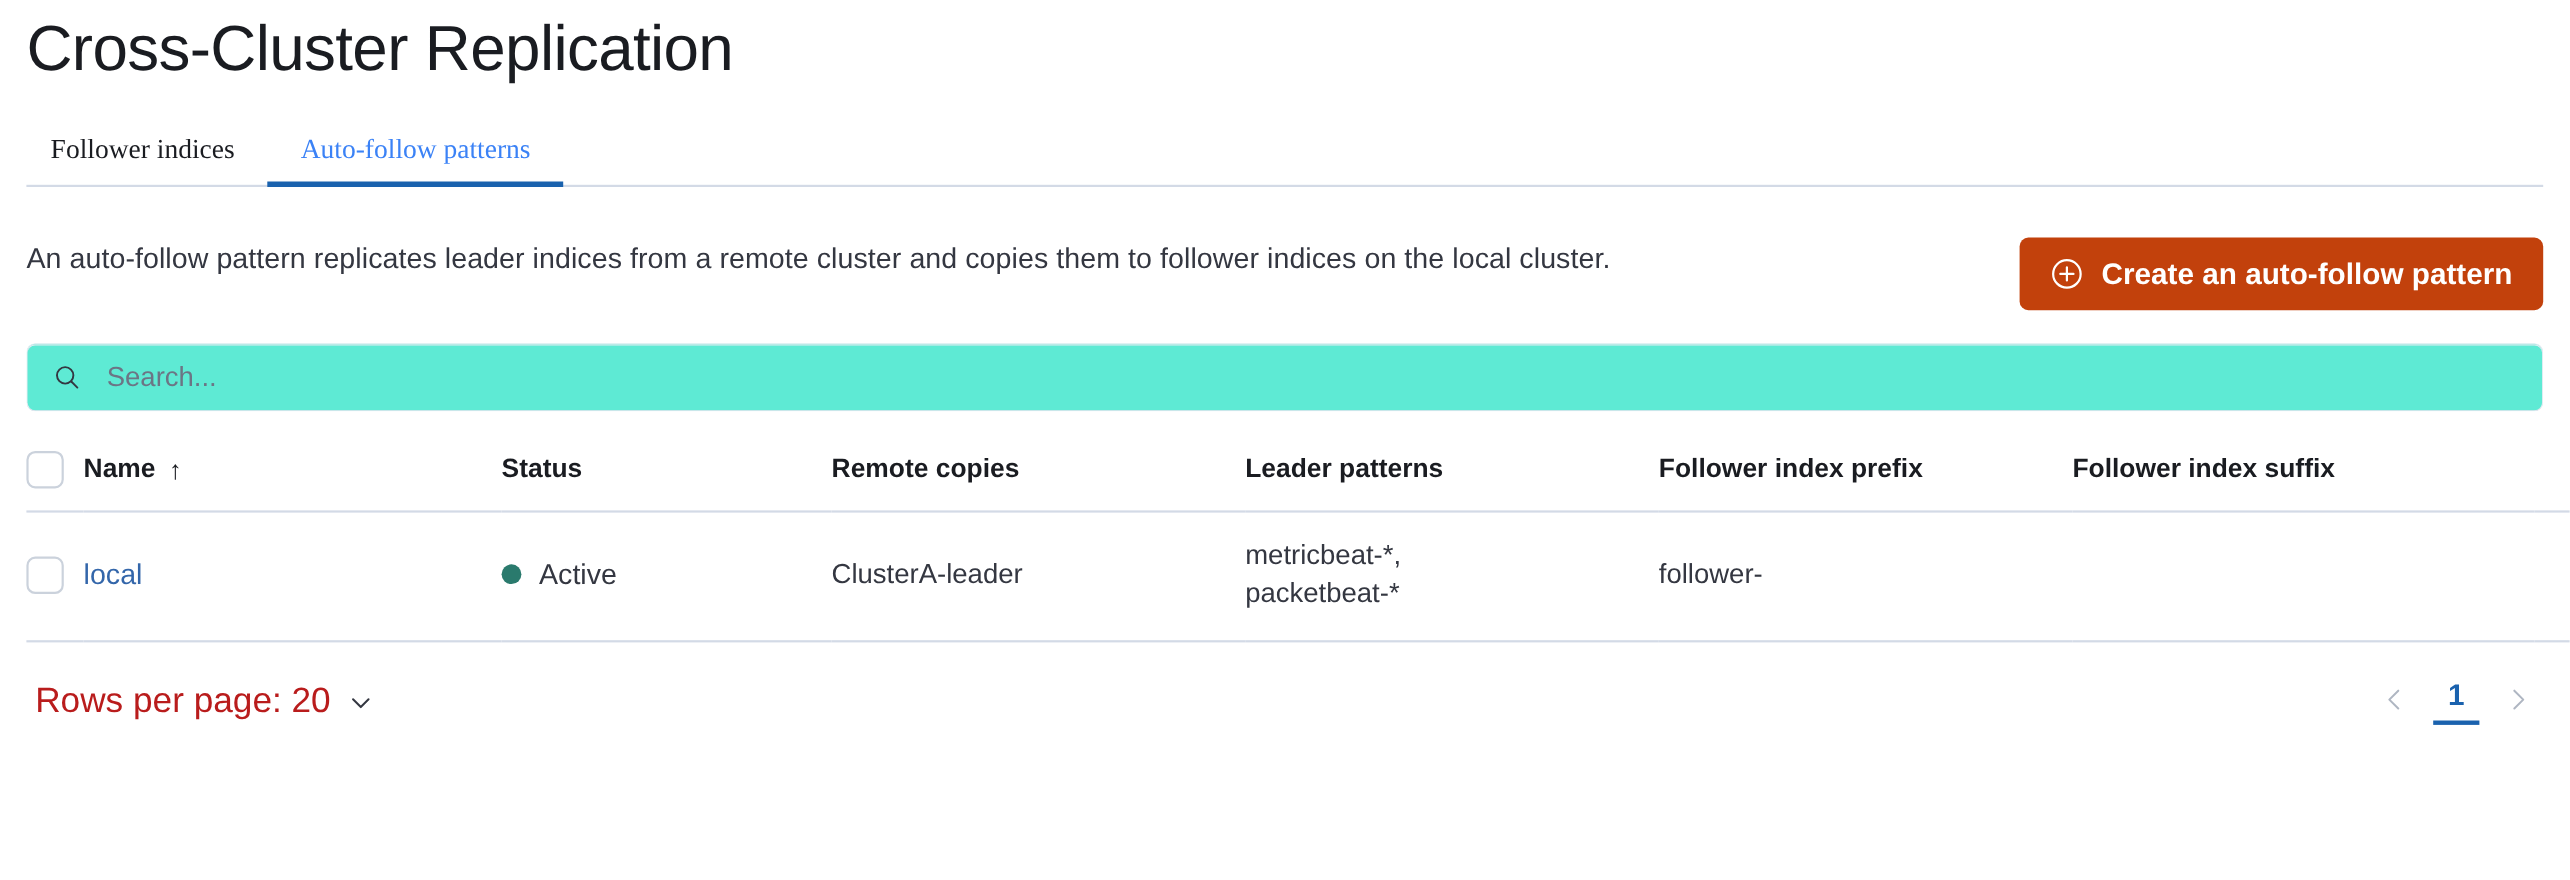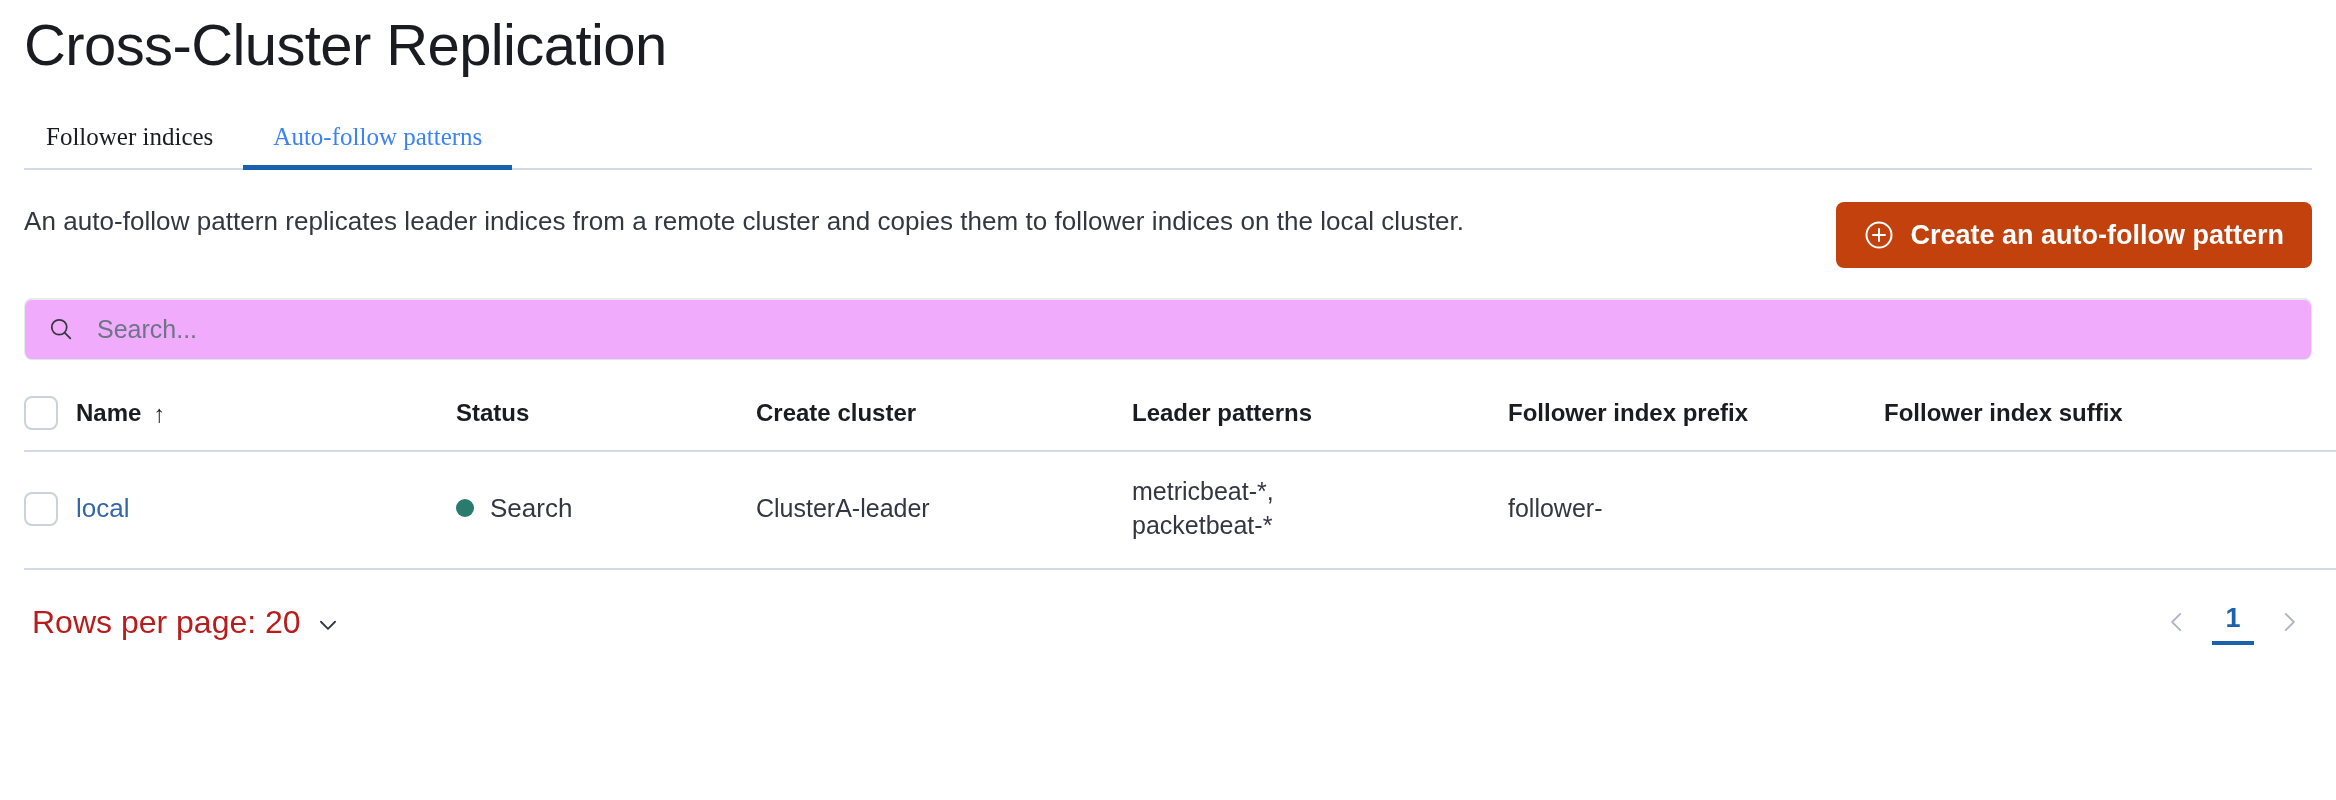--- a/index.html
+++ b/index.html
@@ -78,21 +78,21 @@
     height: 5px;
     background: #1a62ae;
     z-index: 2;
   }
 
   
   .intro {
     display: flex;
     align-items: flex-start;
     justify-content: space-between;
-    margin-top: 30px;
+    margin-top: 44px;
     gap: 40px;
   }
   .intro-text {
     font-size: 26px;
     line-height: 43px;
     color: #343741;
     max-width: 1720px;
     letter-spacing: 0.05px;
   }
   .create-btn {
@@ -120,21 +120,21 @@
     flex: none;
   }
 
   
   .search-bar {
     display: flex;
     align-items: center;
     gap: 20px;
     height: 62px;
     margin-top: 30px;
-    background: #f0abfc;
+    background: #5eead4;
     border: 1px solid #e6ebf2;
     border-bottom-color: #dfe5ee;
     border-radius: 8px;
     padding: 0 22px;
     box-shadow: 0 1px 0 0 #e6ebf2 inset;
   }
   .search-icon { flex: none; width: 28px; height: 28px; display: block; }
   .search-input {
     flex: 1;
     border: none;
@@ -316,39 +316,39 @@
   <table class="table">
     <thead>
       <tr>
         <th class="col-check">
           <span class="checkbox"></span>
         </th>
         <th class="col-name">
           <span>Name</span><span class="sort-arrow">↑</span>
         </th>
         <th class="col-status">Status</th>
-        <th class="col-remote">Create cluster</th>
+        <th class="col-remote">Remote copies</th>
         <th class="col-leader">Leader patterns</th>
         <th class="col-prefix">Follower index prefix</th>
         <th class="col-suffix">Follower index suffix</th>
         <th class="col-actions">Actions</th>
       </tr>
     </thead>
     <tbody>
       <tr>
         <td class="col-check">
           <span class="checkbox"></span>
         </td>
         <td class="col-name">
           <a class="name-link">local</a>
         </td>
         <td class="col-status">
           <span class="status-cell">
             <span class="status-dot"></span>
-            <span class="status-label">Search</span>
+            <span class="status-label">Active</span>
           </span>
         </td>
         <td class="col-remote">ClusterA-leader</td>
         <td class="col-leader">
           <span class="leader-patterns">metricbeat-*,
 packetbeat-*</span>
         </td>
         <td class="col-prefix">follower-</td>
         <td class="col-suffix"></td>
         <td class="col-actions">

